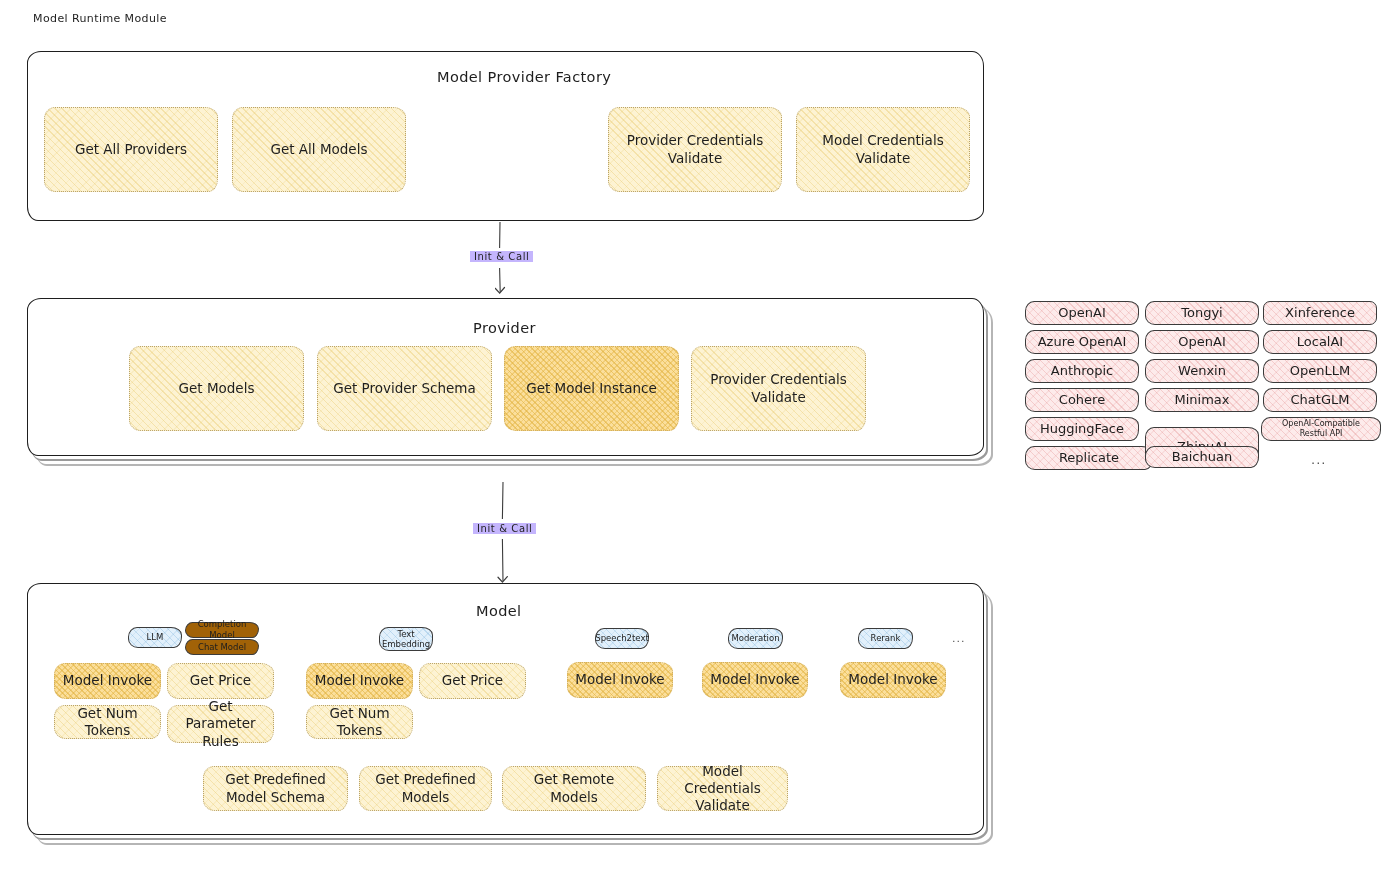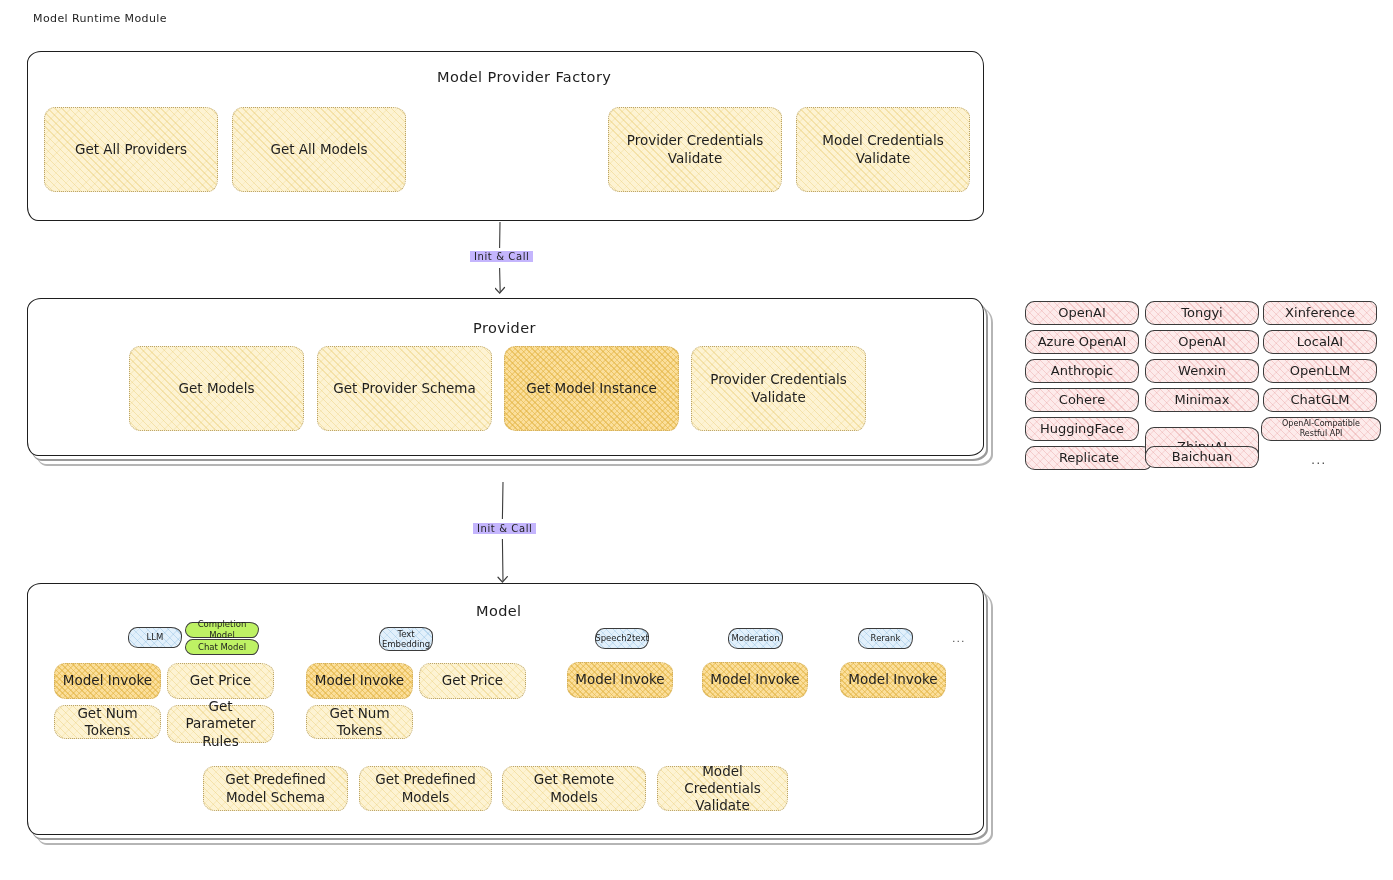--- a/index.html
+++ b/index.html
@@ -60,21 +60,21 @@
   .n-blue{
     background-color:#e2f0fb;
     background-image:
       repeating-linear-gradient(45deg, rgba(110,170,215,.32) 0 1px, transparent 1px 5px),
       repeating-linear-gradient(-45deg, rgba(110,170,215,.16) 0 1px, transparent 1px 7px);
     border:1.1px solid #3b3b3b;
     border-radius:9px 11px 8px 10px / 10px 8px 11px 9px;
     font-size:8.5px;line-height:1.2;
   }
   .n-outline{
-    background:#bef264;
+    background:#a16207;
     border:1.1px solid #3b3b3b;
     border-radius:9px 11px 8px 10px / 10px 8px 11px 9px;
     font-size:8.5px;
   }
 
   .arrow-label{
     position:absolute;font-size:10px;letter-spacing:.6px;background:#c4b5fd;
     padding:0 4px;white-space:nowrap;color:#1e1e1e;
   }
   .dots{position:absolute;font-size:13px;letter-spacing:1px;color:#555;}

